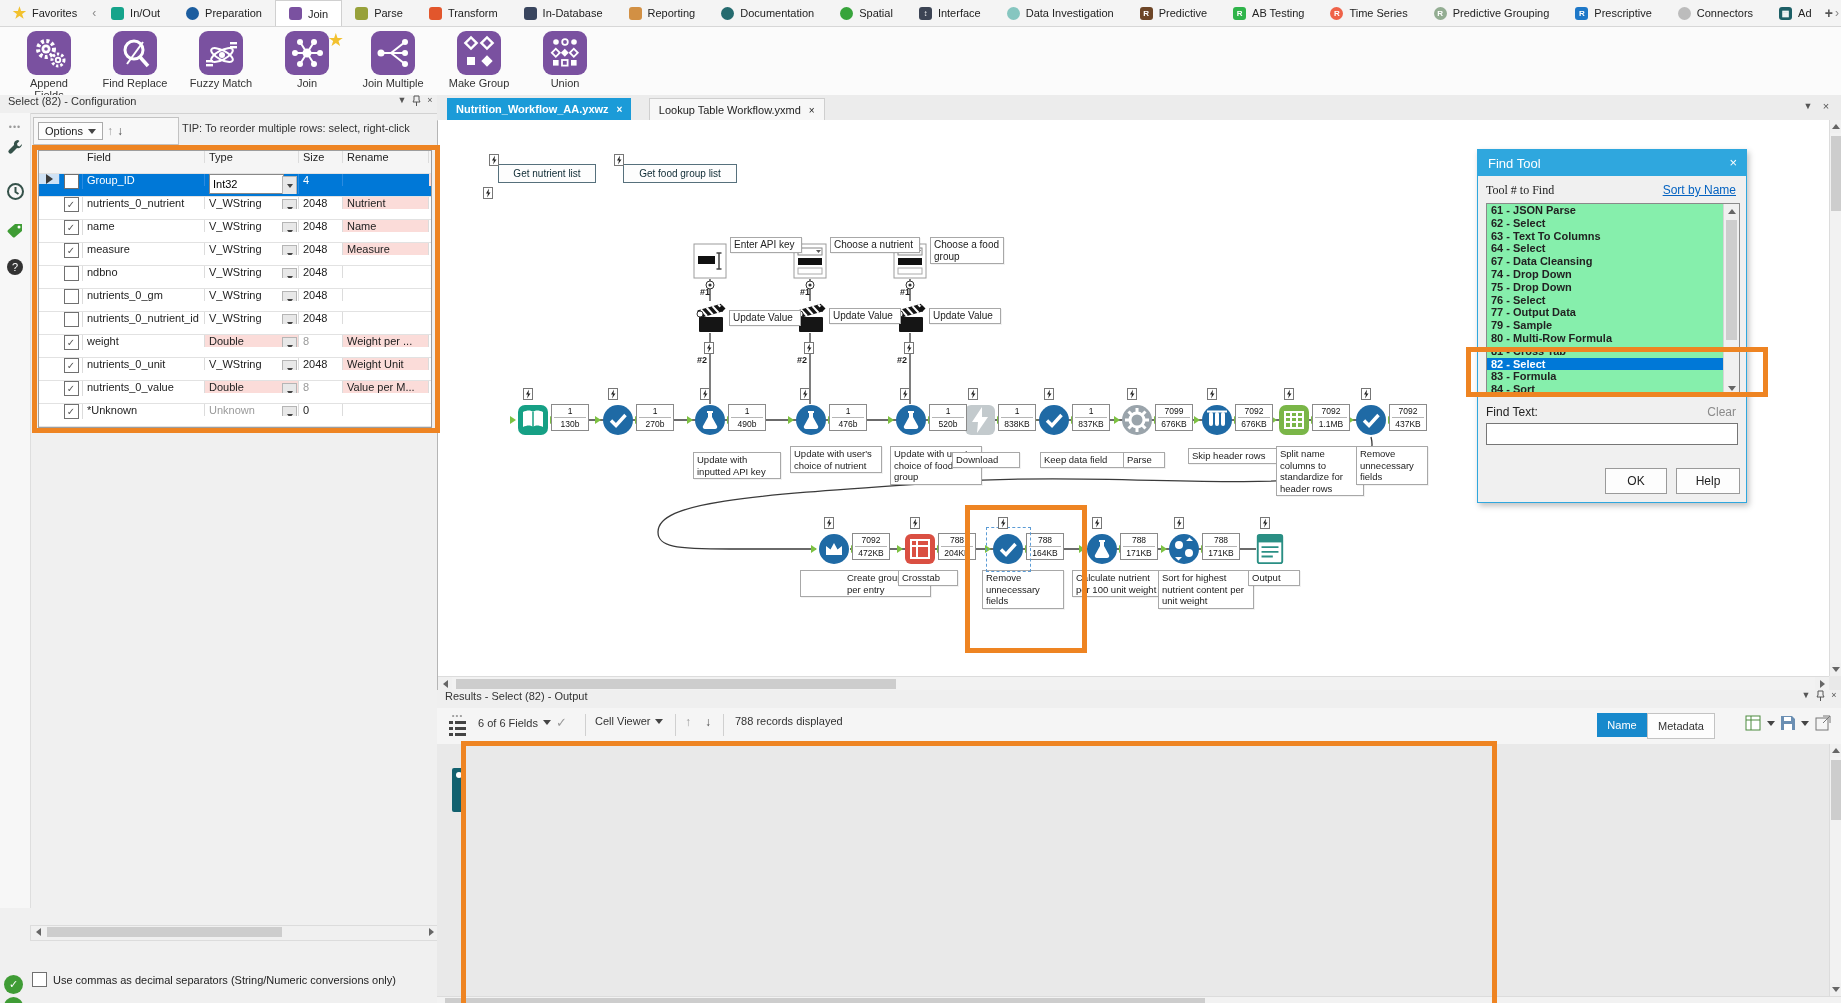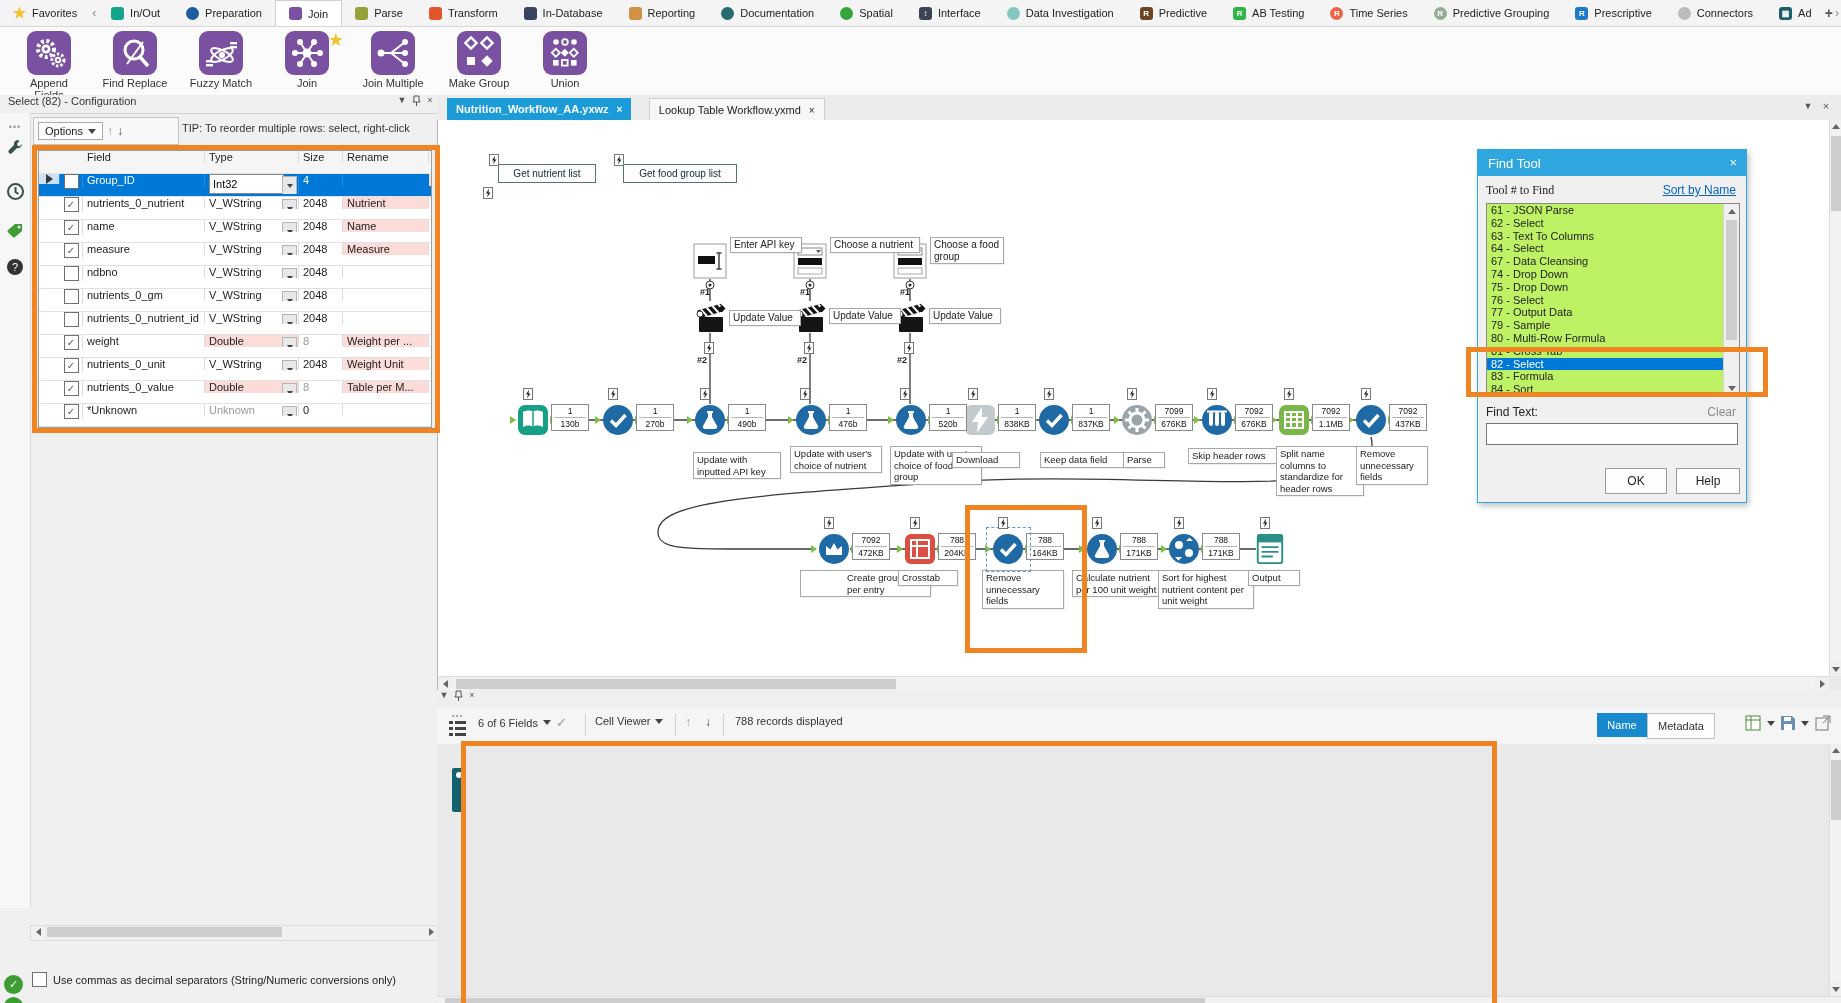--- a/index.html
+++ b/index.html
@@ -95,21 +95,21 @@
   .anno{position:absolute;border:5px solid #ee8422;z-index:40;pointer-events:none;}
   #connector-svg{position:absolute;left:0;top:0;width:1841px;height:1003px;z-index:2;pointer-events:none;}
   .scrollV{background:#f2f2f2;border-left:1px solid #dcdcdc;}
   .scrollH{background:#f2f2f2;border-top:1px solid #dcdcdc;}
   
   #find-dialog{left:1477px;top:149px;width:268px;height:352px;background:#f0f0f0;border:1px solid #2fa7de;z-index:30;
      box-shadow:2px 3px 6px rgba(0,0,0,0.25);}
   #fd-title{position:absolute;left:0;top:0;right:0;height:26px;background:#2fa7de;color:#fff;display:flex;align-items:center;
      font-size:13px;padding-left:10px;}
   #fd-title .x{position:absolute;right:9px;top:5px;font-size:13px;}
-  #fd-list{position:absolute;left:8px;top:53px;width:252px;height:192px;background:#bef264;border:1px solid #8a8a8a;overflow:hidden;}
+  #fd-list{position:absolute;left:8px;top:53px;width:252px;height:192px;background:#86efac;border:1px solid #8a8a8a;overflow:hidden;font-weight:bold;}
   .fitem{height:12.8px;line-height:12.8px;font-size:11px;padding-left:4px;white-space:nowrap;}
   .fitem.sel{background:#0078d7;color:#fff;}
   #fd-scroll{position:absolute;right:0;top:0;width:15px;height:100%;background:#f0f0f0;border-left:1px solid #d5d5d5;}
   .link{color:#0563c1;text-decoration:underline;}
   .fbtn{position:absolute;height:24px;background:#fdfdfd;border:1px solid #9a9a9a;display:flex;align-items:center;justify-content:center;font-size:12px;}
   
   #res-head{left:437px;top:690px;width:1404px;height:18px;}
   #res-toolbar{left:437px;top:708px;width:1404px;height:36px;background:#f5f5f5;border-bottom:1px solid #d5d5d5;}
   .rtb{position:absolute;top:7px;display:flex;align-items:center;gap:5px;font-size:11px;color:#333;}
   .vsep{position:absolute;top:6px;width:1px;height:22px;background:#d0d0d0;}
@@ -512,21 +512,21 @@
     <div class="crow">
       <div class="ccell c-sel"></div>
       <div class="ccell c-cb">
         <span class="cb">✓</span>
       </div>
       <div class="ccell c-field">nutrients_0_value</div>
       <div class="ccell c-type pinkbg">Double<span class="ddbtn">
           <span class="caret"></span>
         </span></div>
       <div class="ccell c-size graytx">8</div>
-      <div class="ccell c-ren pinkbg">Table per M...</div>
+      <div class="ccell c-ren pinkbg">Value per M...</div>
       <div class="ccell c-desc"></div>
     </div>
     <div class="crow">
       <div class="ccell c-sel"></div>
       <div class="ccell c-cb">
         <span class="cb">✓</span>
       </div>
       <div class="ccell c-field">*Unknown</div>
       <div class="ccell c-type graytx">Unknown<span class="ddbtn">
           <span class="caret"></span>
@@ -1041,20 +1041,21 @@
       </div>
     </div>
   <div class="abs" style="left:8px;top:255px;font-size:12px;">Find Text:</div>
   <div class="abs" style="right:10px;top:255px;font-size:12px;color:#8a8a8a;">Clear</div>
   <input class="abs" style="left: 8px; top: 273px; width: 246px; height: 18px; border: 1px solid rgb(118, 118, 118); font-size: 11px;">
   <div class="fbtn" style="left:127px;top:318px;width:60px;">OK</div>
   <div class="fbtn" style="left:198px;top:318px;width:62px;">Help</div>
 </div>
 
 <div id="res-head" class="abs phead">
+  <span class="ptitle">Results - Select (82) - Output</span>
   <span class="hico">▼</span>
   <span class="hico">
     <svg width="9" height="11" viewBox="0 0 9 11">
         <path d="M2 1h5v4l1 2H1l1-2zM4.5 7v4" stroke="#555" fill="none"></path>
       </svg>
   </span>
   <span class="hico">×</span>
 </div>
 <div id="res-toolbar" class="abs">
   <div class="rtb" style="left:12px;top:3px;flex-direction:column;gap:1px;">

